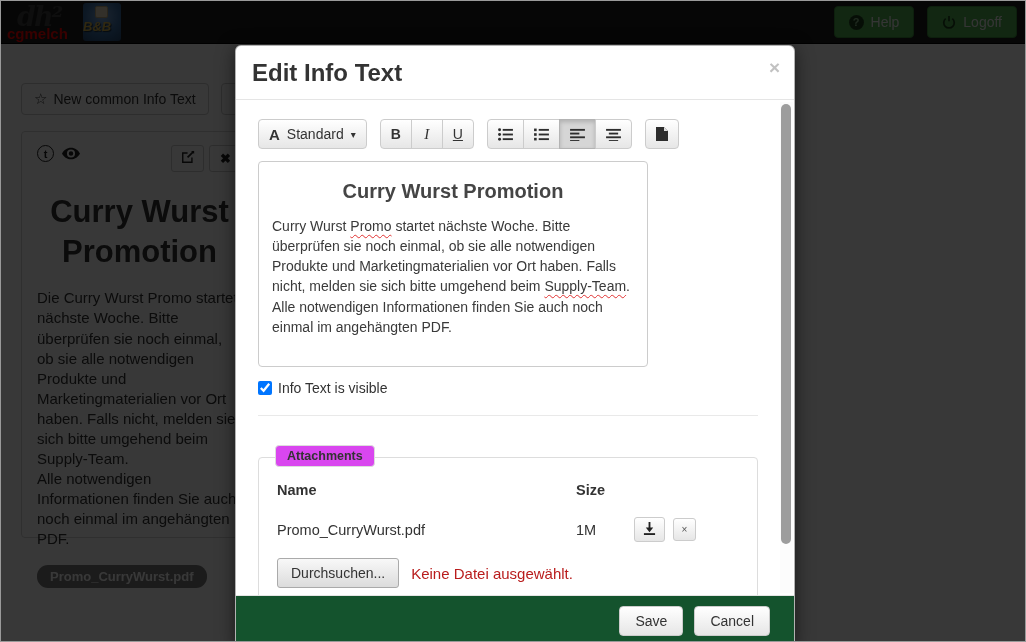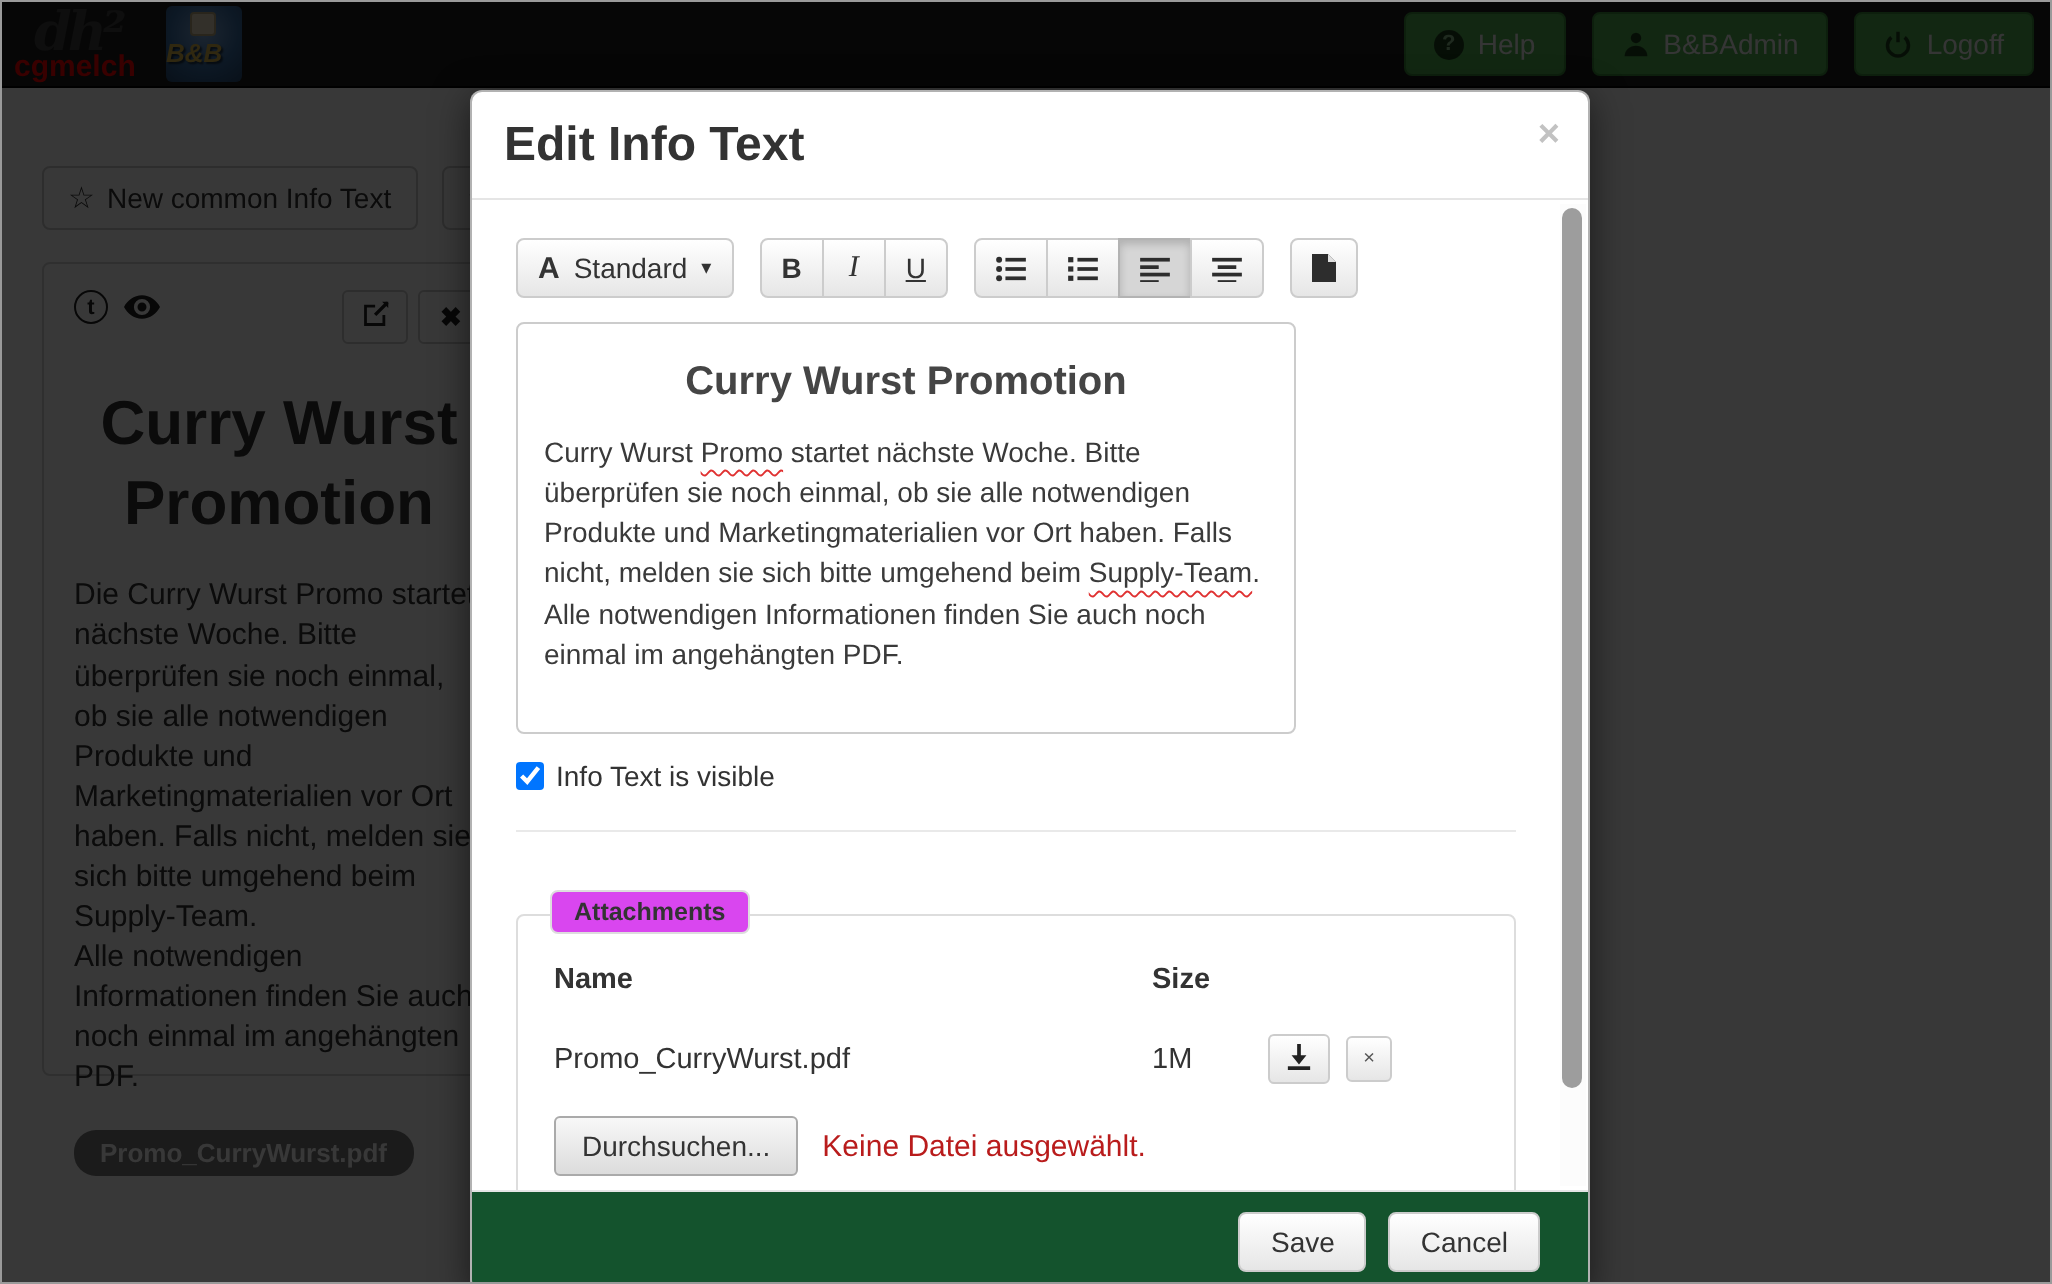--- a/index.html
+++ b/index.html
@@ -109,29 +109,20 @@
       <span class="brand-name">cgmelch</span>
     </div>
     <div class="bb-logo">
       <span class="mug"></span>
       <span class="bb-text">B&amp;B</span>
     </div>
     <div class="nav-actions">
       <button class="nav-btn">
         <span class="q-circle">?</span>
         <span>Help</span>
-      </button>
-      <button class="nav-btn">
-        <span class="ic">
-          <svg width="14" height="14" viewBox="0 0 16 16" fill="currentColor">
-              <circle cx="8" cy="4.5" r="3"></circle>
-              <path d="M1.5 15c0-3.6 2.9-6 6.5-6s6.5 2.4 6.5 6z"></path>
-            </svg>
-        </span>
-        <span>B&amp;BAdmin</span>
       </button>
       <button class="nav-btn">
         <span class="ic">
           <svg width="14" height="14" viewBox="0 0 16 16" fill="none" stroke="currentColor" stroke-width="2">
               <path d="M4.2 4.2a6 6 0 1 0 7.6 0"></path>
               <line x1="8" y1="1" x2="8" y2="7"></line>
             </svg>
         </span>
         <span>Logoff</span>
       </button>

